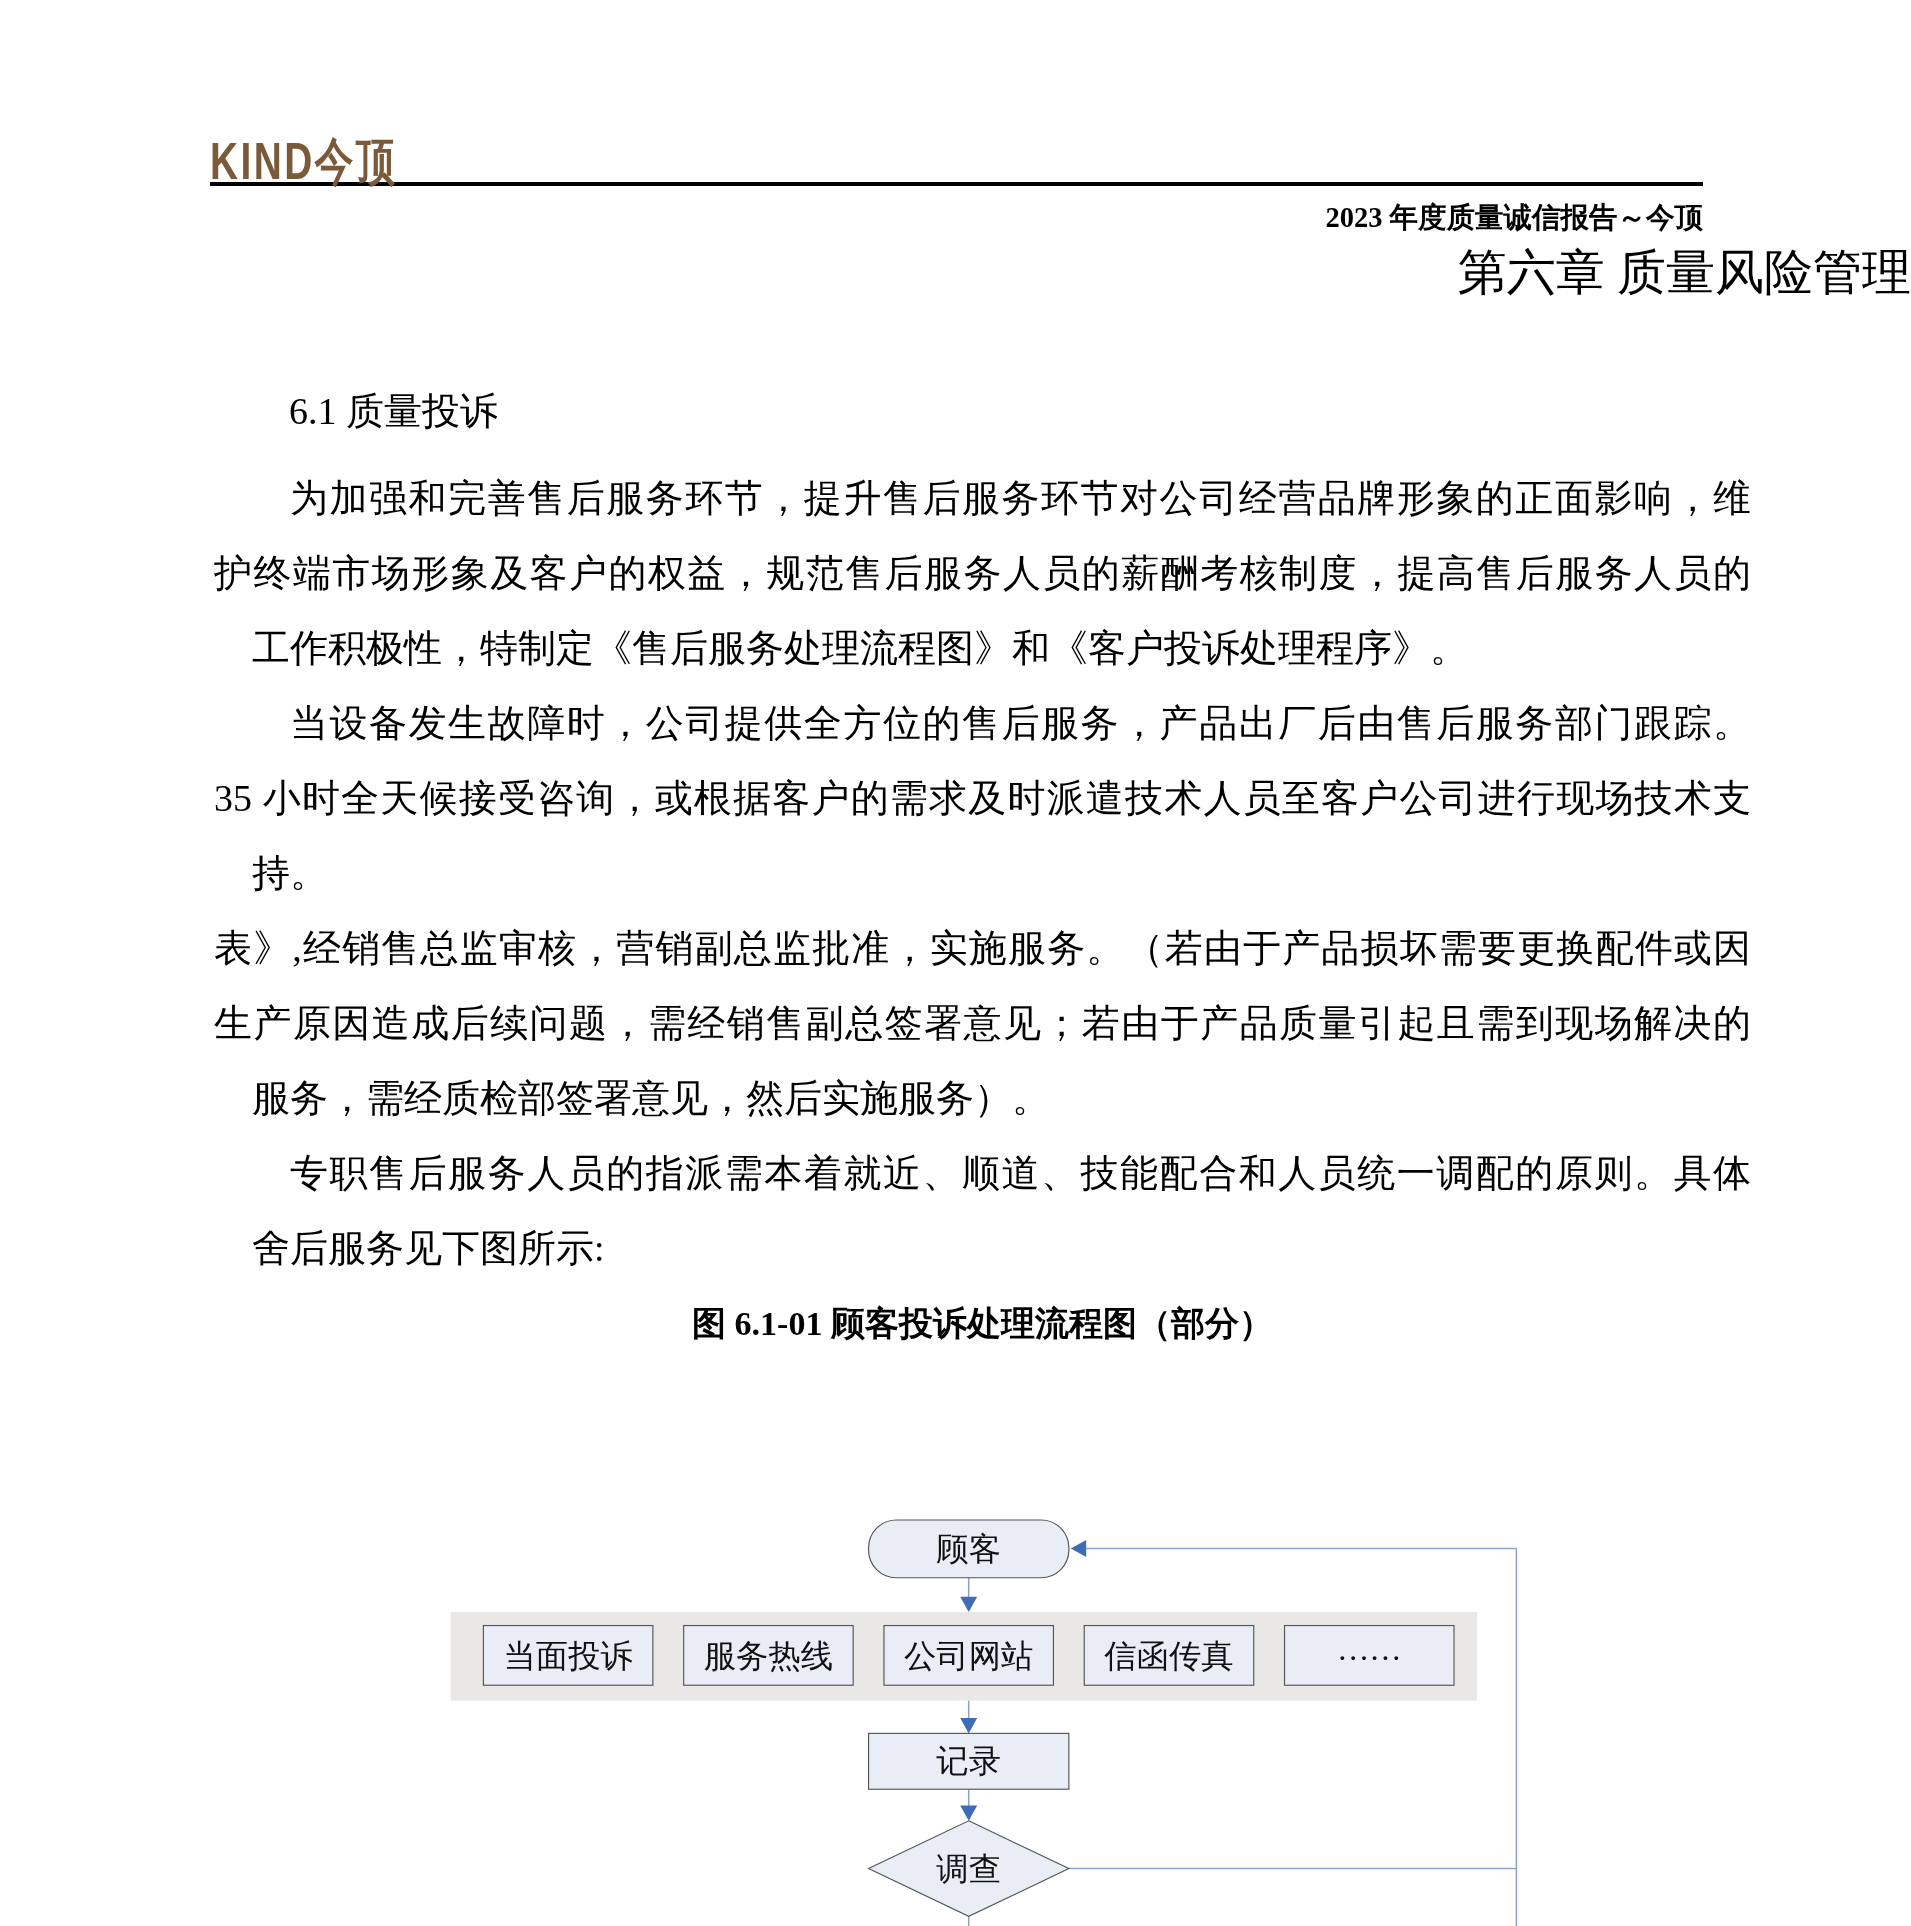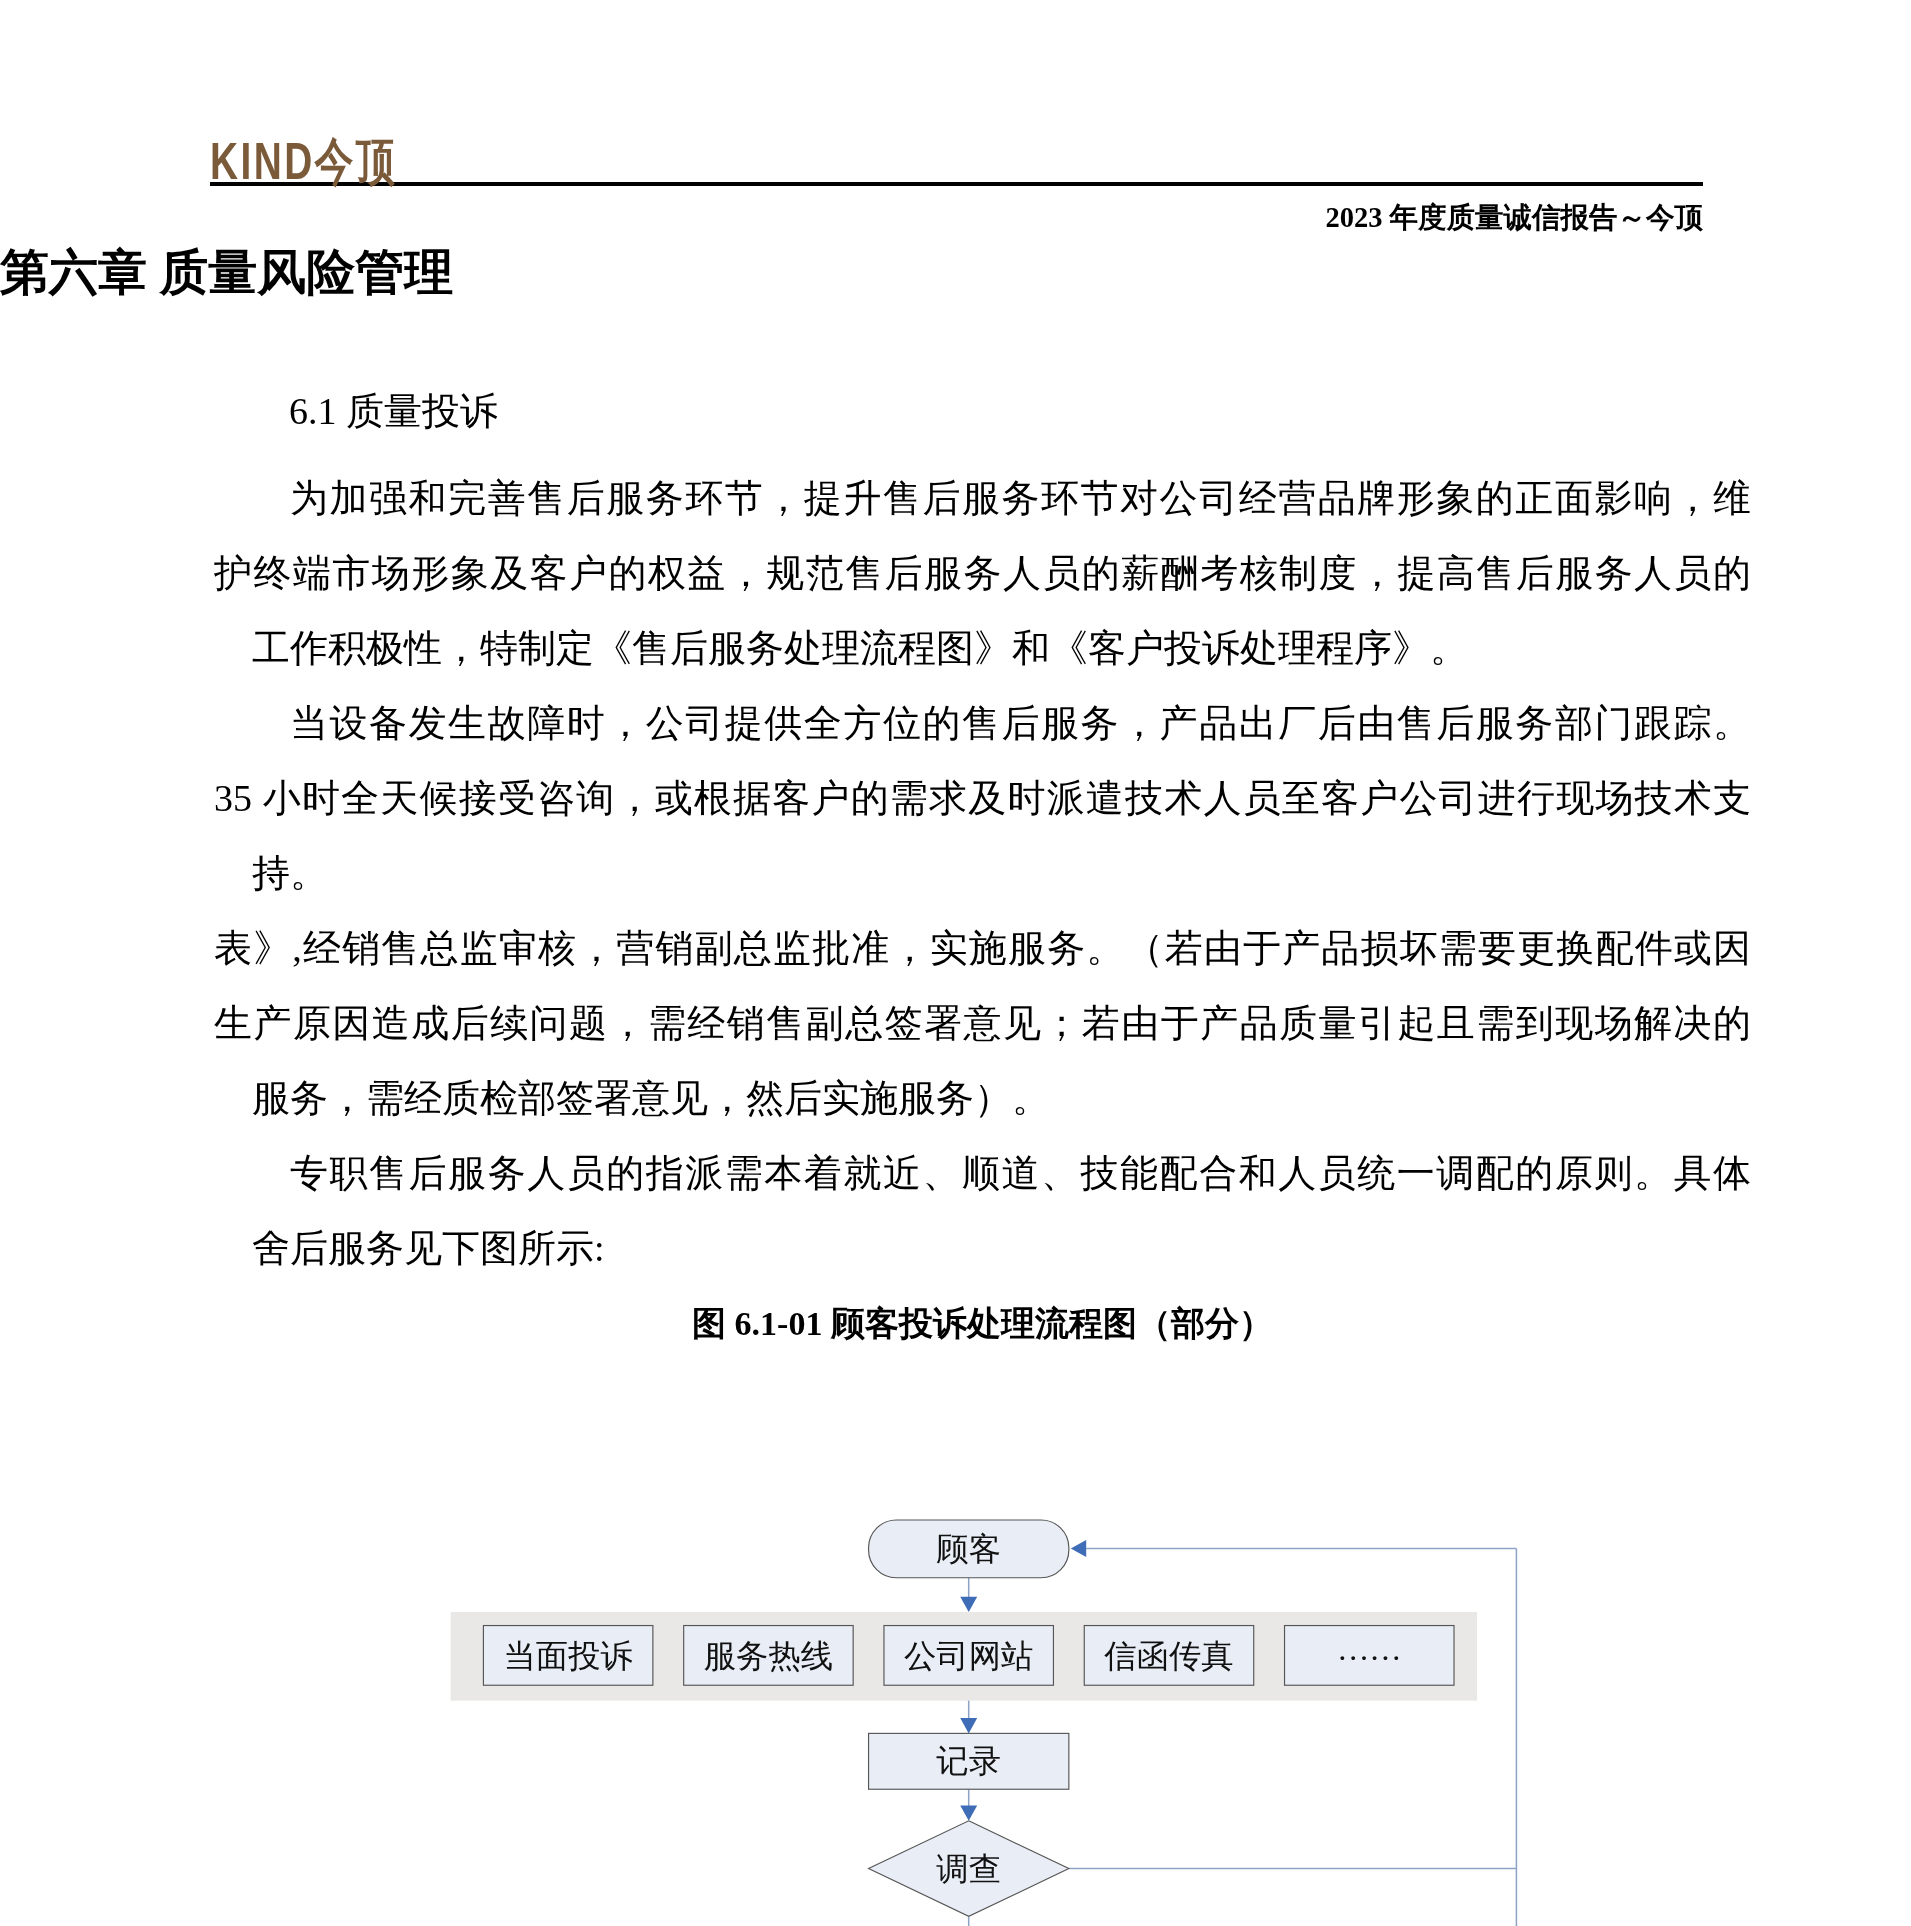--- a/index.html
+++ b/index.html
@@ -25,21 +25,21 @@
     font-weight:700;font-size:28.5px;line-height:34px;
     white-space:nowrap;z-index:2;margin-top:44px;
   }
   .head-rule{
     position:absolute;left:210px;top:182px;width:1493px;height:3.5px;
     background:#000;z-index:1;
   }
   
   .chapter-title{
     position:absolute;left:0;right:0;top:244px;
-    text-align:left;font-weight:700;font-size:49px;line-height:58px;
+    text-align:right;font-weight:400;font-size:49px;line-height:58px;
     white-space:nowrap;
   }
   .section-heading{
     position:absolute;left:289px;top:374px;
     font-size:38px;line-height:75px;white-space:nowrap;
   }
   
   .bodytext{
     position:absolute;left:214px;top:461px;width:1537px;
   }

